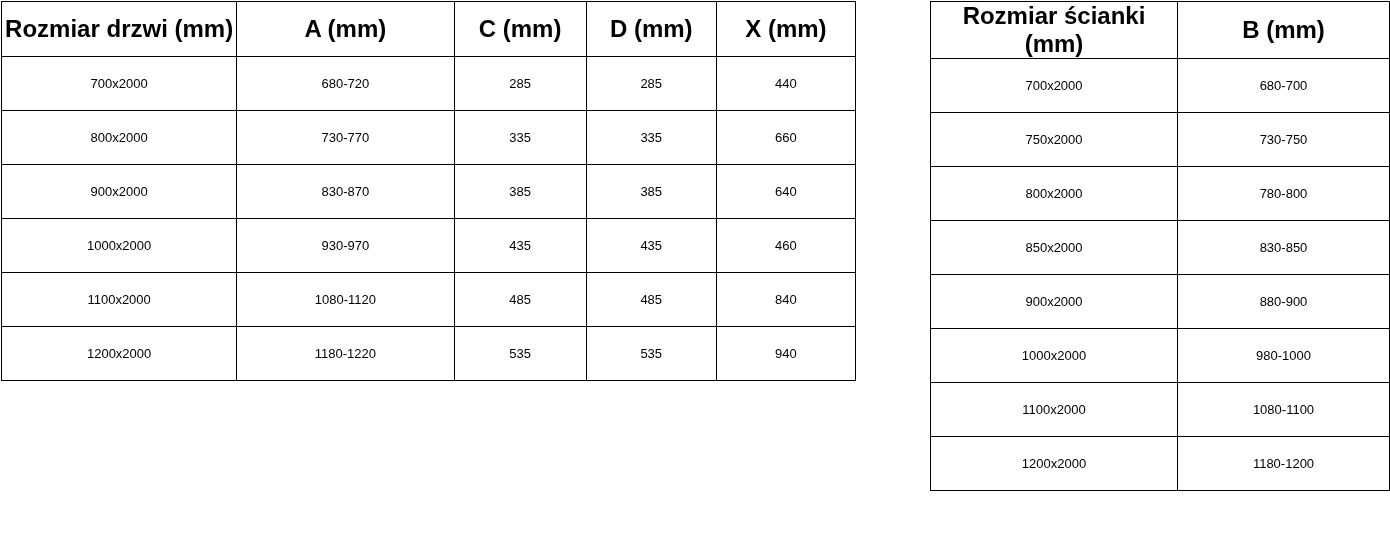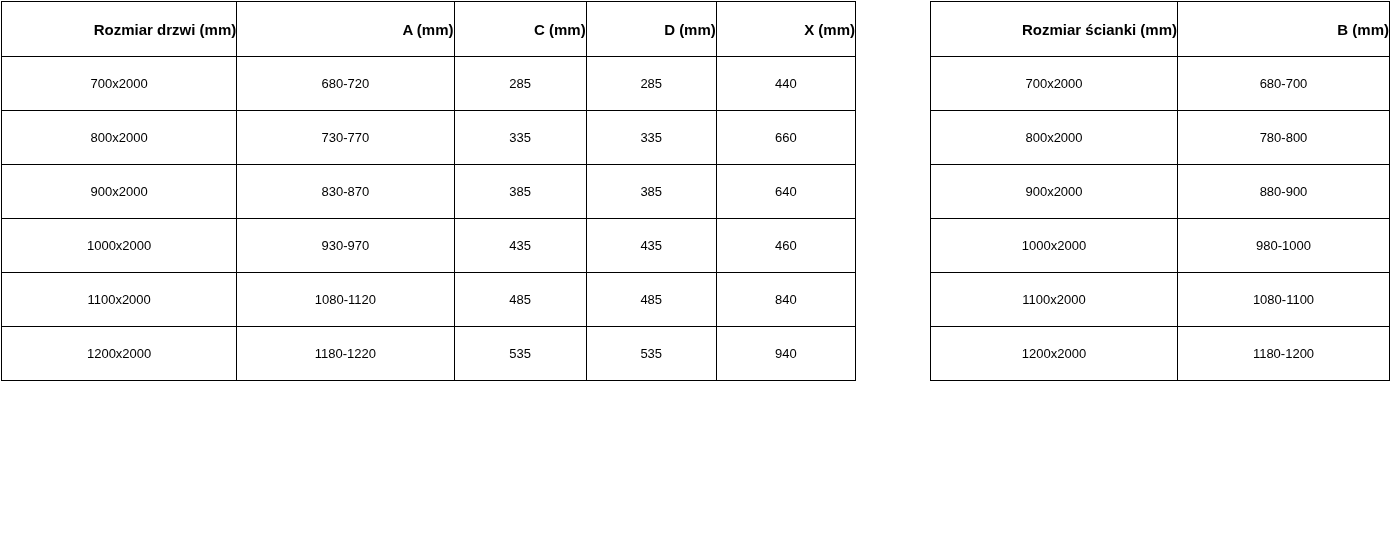--- a/index.html
+++ b/index.html
@@ -30,22 +30,21 @@
     vertical-align: middle;
     font-size: 13px;
     padding: 0;
     height: 53px;
     font-weight: normal;
     color: #000000;
   }
   table th {
     font-weight: bold;
     height: 54px;
-    font-size: 15px;
-    text-align: right;
+    font-size: 24px;
   }
 
   
   #door-table {
     position: absolute;
     left: 1px;
     top: 1px;
     width: 855px;
   }
   #door-table col.c0 { width: 235px; }
@@ -142,22 +141,30 @@
         <th>Rozmiar ścianki (mm)</th>
         <th>B (mm)</th>
       </tr>
     </thead>
     <tbody>
       <tr>
         <td>700x2000</td>
         <td>680-700</td>
       </tr>
       <tr>
+        <td>750x2000</td>
+        <td>730-750</td>
+      </tr>
+      <tr>
         <td>800x2000</td>
         <td>780-800</td>
+      </tr>
+      <tr>
+        <td>850x2000</td>
+        <td>830-850</td>
       </tr>
       <tr>
         <td>900x2000</td>
         <td>880-900</td>
       </tr>
       <tr>
         <td>1000x2000</td>
         <td>980-1000</td>
       </tr>
       <tr>

